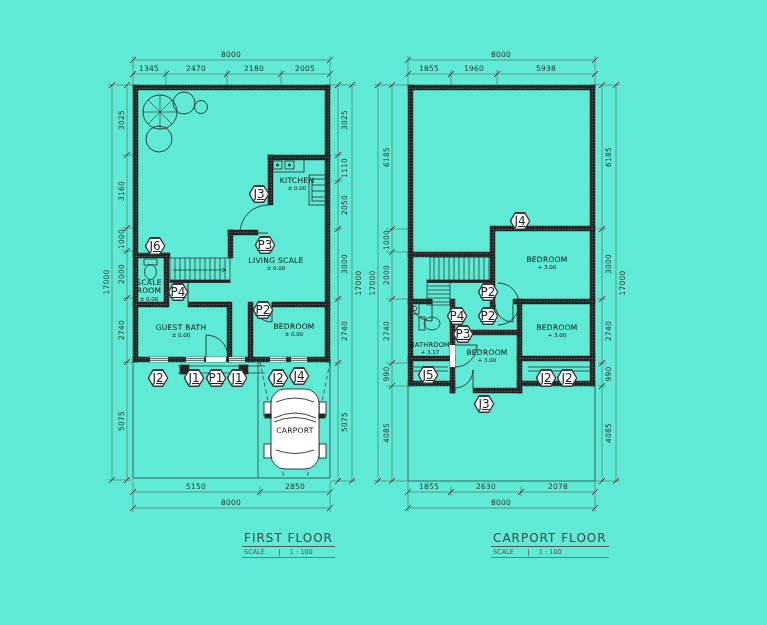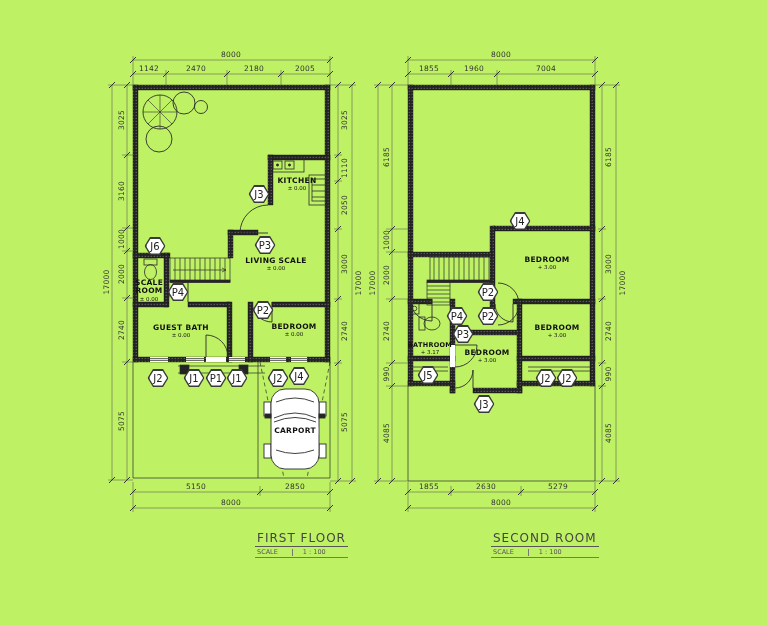--- a/index.html
+++ b/index.html
@@ -1,33 +1,33 @@
 <!DOCTYPE html>
 <html><head>
 <meta charset="utf-8">
 <style>
   html,body{margin:0;padding:0;background:#fff;}
-  .sheet{position:relative;width:767px;height:625px;background:#bef264;overflow:hidden;
+  .sheet{position:relative;width:767px;height:625px;background:#5eead4;overflow:hidden;
          font-family:"DejaVu Sans",sans-serif;color:#222;}
   .sheet svg{position:absolute;left:0;top:0;}
   .dim{position:absolute;transform:translate(-50%,-50%);font-size:7.5px;color:#333;white-space:nowrap;letter-spacing:0.2px;}
   .dimv{transform:translate(-50%,-50%) rotate(-90deg);}
   .room{position:absolute;transform:translate(-50%,-50%);text-align:center;color:#111;z-index:2;}
-  .rname{font-size:7.5px;font-weight:bold;letter-spacing:0.3px;white-space:nowrap;line-height:1.1;}
+  .rname{font-size:7.5px;font-weight:normal;letter-spacing:0.3px;white-space:nowrap;line-height:1.1;}
   .rname.wrap{white-space:normal;width:32px;}
   .rname.sm{font-size:6.5px;}
   .relev{font-size:5.5px;line-height:1.1;}
   .bgw{background:#fff;padding:0 2px;}
   .mk{position:absolute;width:21px;height:18px;transform:translate(-50%,-50%);z-index:3;}
   .mk i{position:absolute;inset:0;background:#3a3a3a;
         clip-path:polygon(26% 0,74% 0,100% 50%,74% 100%,26% 100%,0 50%);}
   .mk i::after{content:"";position:absolute;inset:1.5px;background:#fff;
         clip-path:polygon(26% 0,74% 0,100% 50%,74% 100%,26% 100%,0 50%);}
   .mk b{position:absolute;inset:0;display:flex;align-items:center;justify-content:center;
-        font-size:10px;font-weight:normal;color:#222;z-index:1;}
+        font-size:12px;font-weight:normal;color:#222;z-index:1;text-decoration:underline;}
   .titleblock{position:absolute;z-index:2;color:#444;}
   .tb-title{font-size:12px;letter-spacing:1px;border-bottom:1.5px solid #555;padding:0 2px 1px 2px;white-space:nowrap;}
   .tb-scale{display:flex;align-items:center;font-size:6.5px;color:#555;border-bottom:1px solid #777;padding:1px 2px;}
   .tb-sep{display:inline-block;border-left:1px solid #777;height:7px;margin:0 10px 0 14px;}
 </style>
 </head>
 <body>
 
 <div class="sheet">
 
@@ -200,21 +200,21 @@
       <path d="M124,88L130,82M124,158L130,152M124,231L130,225M124,254L130,248M124,301L130,295M124,365L130,359M124,483L130,477M109,88L115,82M109,483L115,477"></path>
       <path d="M335,88L341,82M335,158L341,152M335,184L341,178M335,232L341,226M335,302L341,296M335,366L341,360M335,484L341,478M349,88L355,82M349,484L355,478"></path>
       <path d="M405,77L411,71M448,77L454,71M494,77L500,71M592,77L598,71M405,63L411,57M592,63L598,57"></path>
       <path d="M405,495L411,489M448,495L454,489M518,495L524,489M592,495L598,489M405,511L411,505M592,511L598,505"></path>
       <path d="M389,88L395,82M389,232L395,226M389,255L395,249M389,302L395,296M389,366L395,360M389,389L395,383M389,484L395,478M375,88L381,82M375,484L381,478"></path>
       <path d="M599,88L605,82M599,232L605,226M599,302L605,296M599,366L605,360M599,389L605,383M599,484L605,478M613,88L619,82M613,484L619,478"></path>
     </g>
   </svg>
 
   <span class="dim" style="left:231px;top:54px">8000</span>
-  <span class="dim" style="left:149px;top:68px">1142</span>
+  <span class="dim" style="left:149px;top:68px">1345</span>
   <span class="dim" style="left:196px;top:68px">2470</span>
   <span class="dim" style="left:254px;top:68px">2180</span>
   <span class="dim" style="left:305px;top:68px">2005</span>
   <span class="dim" style="left:196px;top:486px">5150</span>
   <span class="dim" style="left:295px;top:486px">2850</span>
   <span class="dim" style="left:231px;top:502px">8000</span>
   <span class="dim dimv" style="left:121px;top:120px">3025</span>
   <span class="dim dimv" style="left:121px;top:191px">3160</span>
   <span class="dim dimv" style="left:121px;top:239px">1000</span>
   <span class="dim dimv" style="left:121px;top:274px">2000</span>
@@ -225,24 +225,24 @@
   <span class="dim dimv" style="left:344px;top:168px">1110</span>
   <span class="dim dimv" style="left:344px;top:205px">2050</span>
   <span class="dim dimv" style="left:344px;top:264px">3000</span>
   <span class="dim dimv" style="left:344px;top:331px">2740</span>
   <span class="dim dimv" style="left:344px;top:422px">5075</span>
   <span class="dim dimv" style="left:358px;top:283px">17000</span>
 
   <span class="dim" style="left:501px;top:54px">8000</span>
   <span class="dim" style="left:429px;top:68px">1855</span>
   <span class="dim" style="left:474px;top:68px">1960</span>
-  <span class="dim" style="left:546px;top:68px">7004</span>
+  <span class="dim" style="left:546px;top:68px">5938</span>
   <span class="dim" style="left:429px;top:486px">1855</span>
   <span class="dim" style="left:486px;top:486px">2630</span>
-  <span class="dim" style="left:558px;top:486px">5279</span>
+  <span class="dim" style="left:558px;top:486px">2078</span>
   <span class="dim" style="left:501px;top:502px">8000</span>
   <span class="dim dimv" style="left:386px;top:157px">6185</span>
   <span class="dim dimv" style="left:386px;top:240px">1000</span>
   <span class="dim dimv" style="left:386px;top:275px">2000</span>
   <span class="dim dimv" style="left:386px;top:331px">2740</span>
   <span class="dim dimv" style="left:386px;top:374px">990</span>
   <span class="dim dimv" style="left:386px;top:433px">4085</span>
   <span class="dim dimv" style="left:372px;top:283px">17000</span>
   <span class="dim dimv" style="left:608px;top:157px">6185</span>
   <span class="dim dimv" style="left:608px;top:264px">3000</span>
@@ -365,30 +365,30 @@
     </div>
   <div class="mk" style="left:546px;top:378px">
       <i></i>
       <b>J2</b>
     </div>
   <div class="mk" style="left:567px;top:378px">
       <i></i>
       <b>J2</b>
     </div>
 
-  <div class="titleblock" style="left:255px;top:531px">
+  <div class="titleblock" style="left:242px;top:531px">
     <div class="tb-title">FIRST FLOOR</div>
     <div class="tb-scale">
       <span>SCALE</span>
       <span class="tb-sep"></span>
       <span>1 : 100</span>
     </div>
   </div>
   <div class="titleblock" style="left:491px;top:531px">
-    <div class="tb-title">SECOND ROOM</div>
+    <div class="tb-title">CARPORT FLOOR</div>
     <div class="tb-scale">
       <span>SCALE</span>
       <span class="tb-sep"></span>
       <span>1 : 100</span>
     </div>
   </div>
 
 </div>
 
 </body></html>

